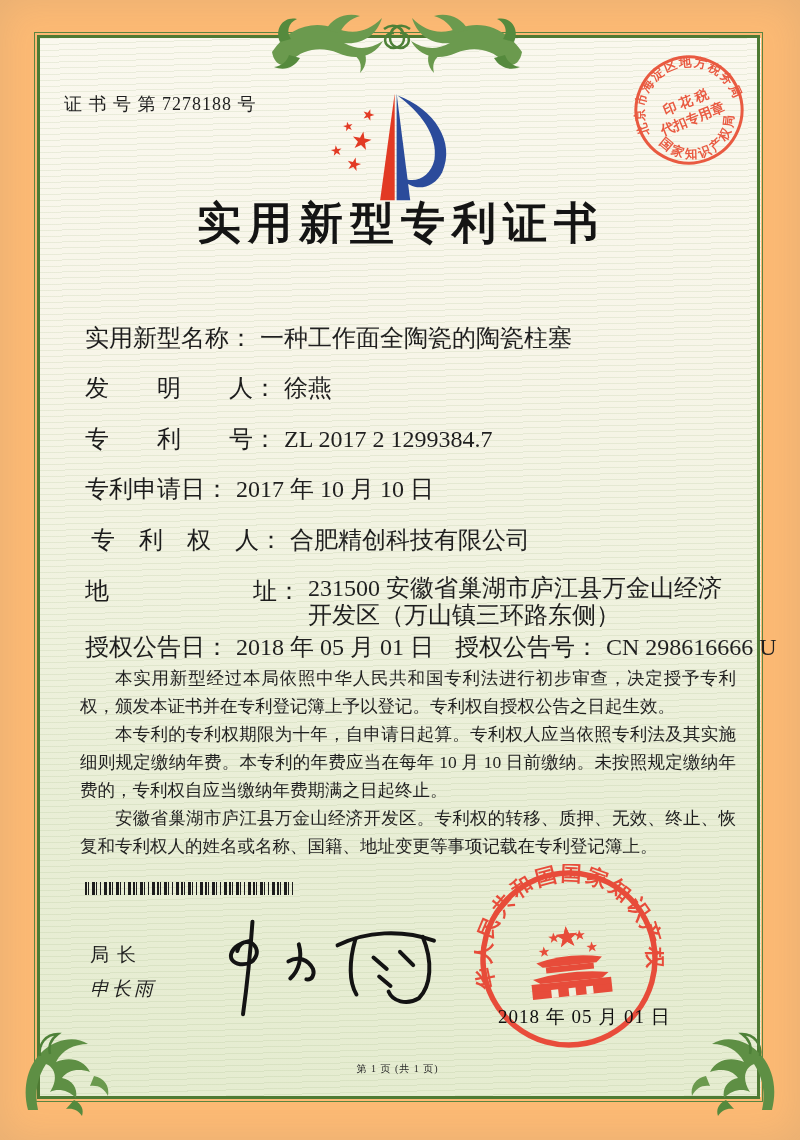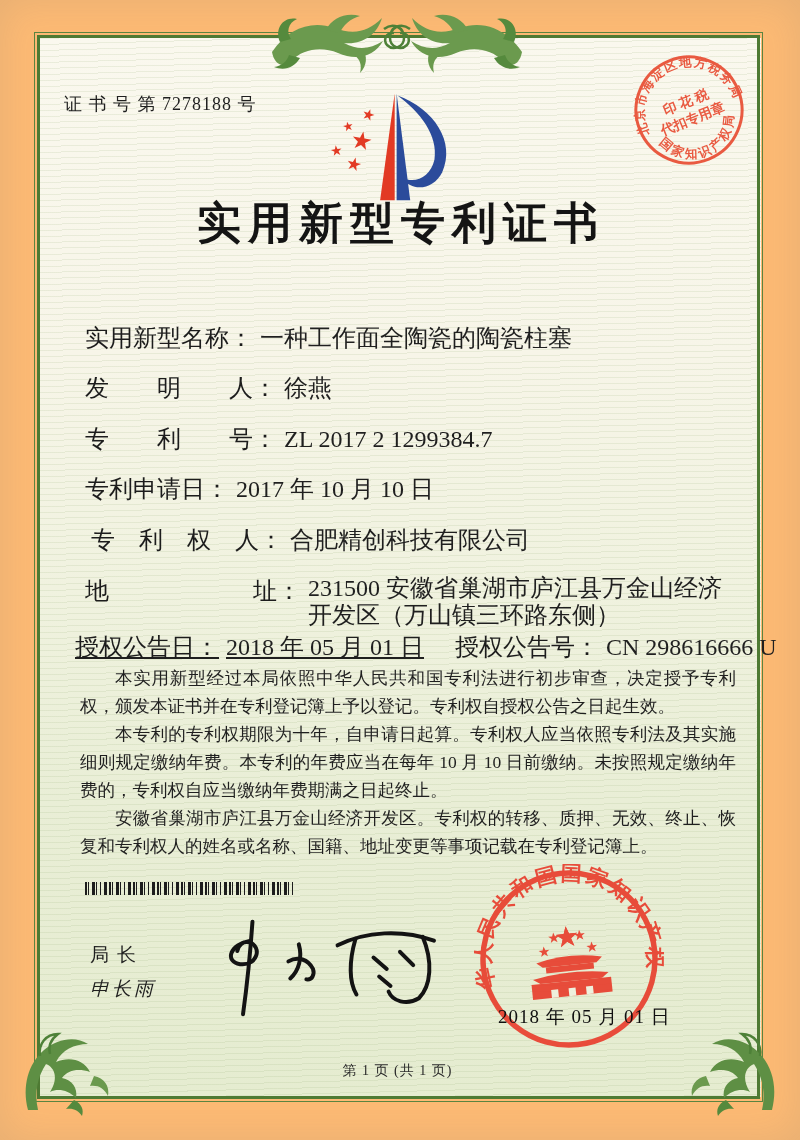--- a/index.html
+++ b/index.html
@@ -33,21 +33,21 @@
   .paras p{margin:0;text-indent:2em;}
   .barcode{left:85px;top:882px;width:211px;height:13px;
     background:repeating-linear-gradient(90deg,#1d1d1d 0 2px,transparent 2px 3px,#1d1d1d 3px 4px,transparent 4px 7px,#1d1d1d 7px 10px,transparent 10px 11px,#1d1d1d 11px 12px,transparent 12px 15px,#1d1d1d 15px 16px,transparent 16px 19px,#1d1d1d 19px 22px,transparent 22px 24px);
   }
   .director-title{left:90px;top:942px;font-size:19px;letter-spacing:8px;}
   .director-name{left:90px;top:976px;font-size:19px;letter-spacing:3px;font-style:italic;}
   .sig{left:205px;top:916px;}
   .seal{left:474px;top:864px;}
   .seal-date{left:498px;top:1004px;font-size:19px;color:#101010;z-index:6;letter-spacing:1px;}
   .stamp{left:623px;top:44px;}
-  .footer{left:34px;top:1062px;width:727px;text-align:center;font-size:14px;letter-spacing:1px;color:#2a2a2a;}
+  .footer{left:34px;top:1062px;width:727px;text-align:center;font-size:10px;letter-spacing:1px;color:#2a2a2a;}
   .logo{left:318px;top:84px;}
   .orn-top{left:266px;top:4px;}
   .orn-bl{left:14px;top:1020px;}
   .orn-br{left:674px;top:1020px;}
   svg{display:block;}
 </style>
 </head>
 <body>
 
 <div class="page">
@@ -137,21 +137,21 @@
   </div>
   <div class="abs field" style="left:85px;top:473px;">
     <span class="lab">专利申请日：</span><span class="val">2017 年 10 月 10 日</span>
   </div>
   <div class="abs field" style="left:85px;top:524px;margin-left:6px;">
     <span class="lab">专　利　权　人：</span><span class="val">合肥精创科技有限公司</span>
   </div>
   <div class="abs field" style="left:85px;top:575px;">
     <span class="lab" style="vertical-align:top;">地　　　　　　址：</span><span class="val wrap">231500 安徽省巢湖市庐江县万金山经济开发区（万山镇三环路东侧）</span>
   </div>
-  <div class="abs field" style="left:75px;top:631px;text-decoration:underline;">
+  <div class="abs field" style="left:85px;top:631px;">
     <span class="lab">授权公告日：</span><span class="val">2018 年 05 月 01 日</span>
   </div>
   <div class="abs field" style="left:455px;top:631px;">
     <span class="lab">授权公告号：</span><span class="val">CN 298616666 U</span>
   </div>
 
   <div class="abs paras">
     <p>本实用新型经过本局依照中华人民共和国专利法进行初步审查，决定授予专利权，颁发本证书并在专利登记簿上予以登记。专利权自授权公告之日起生效。</p>
     <p>本专利的专利权期限为十年，自申请日起算。专利权人应当依照专利法及其实施细则规定缴纳年费。本专利的年费应当在每年 10 月 10 日前缴纳。未按照规定缴纳年费的，专利权自应当缴纳年费期满之日起终止。</p>
     <p>安徽省巢湖市庐江县万金山经济开发区。专利权的转移、质押、无效、终止、恢复和专利权人的姓名或名称、国籍、地址变更等事项记载在专利登记簿上。</p>

